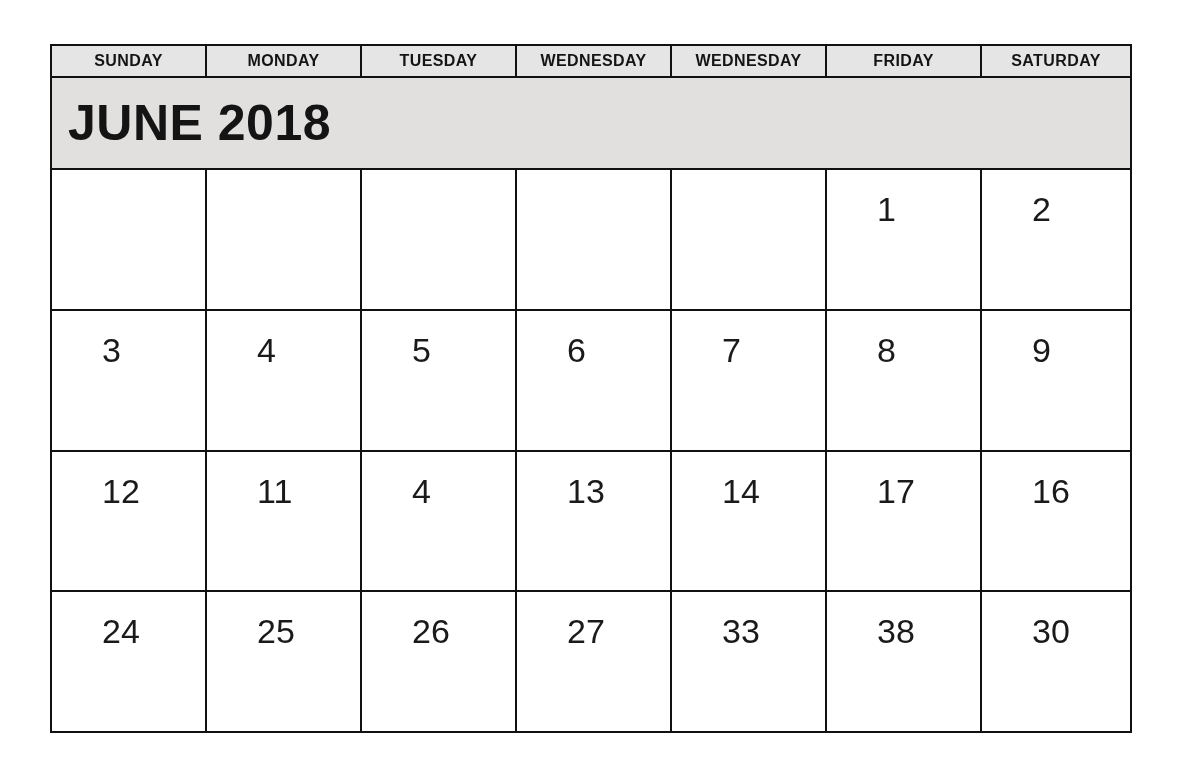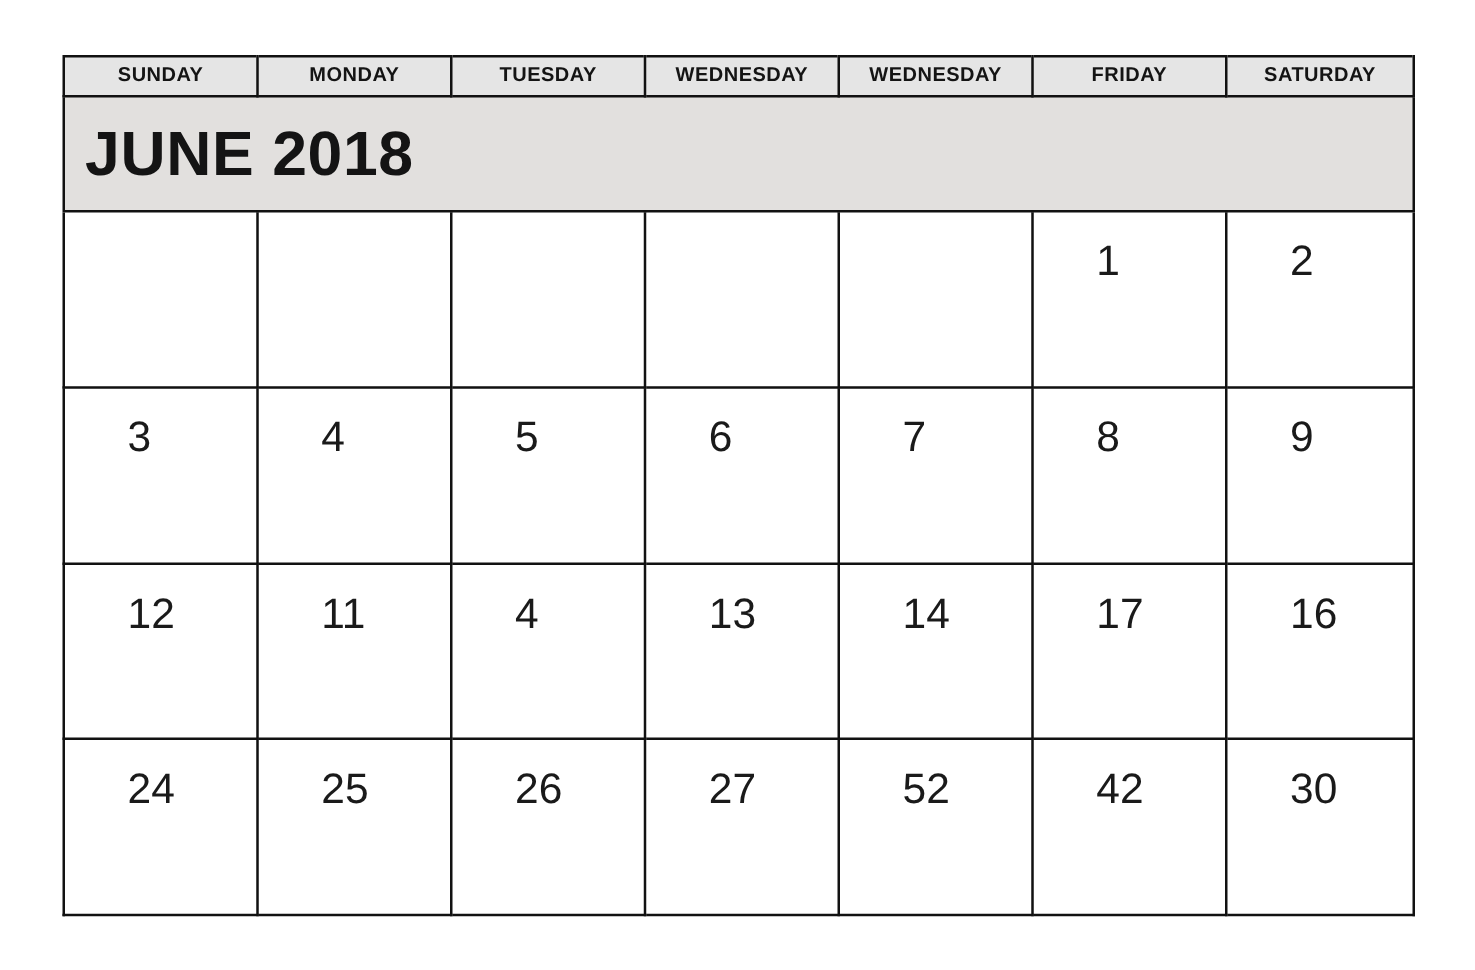--- a/index.html
+++ b/index.html
@@ -208,24 +208,24 @@
         <td>
             <span class="day-num">25</span>
           </td>
         <td>
             <span class="day-num">26</span>
           </td>
         <td>
             <span class="day-num">27</span>
           </td>
         <td>
-            <span class="day-num">52</span>
-          </td>
-        <td>
-            <span class="day-num">42</span>
+            <span class="day-num">33</span>
+          </td>
+        <td>
+            <span class="day-num">38</span>
           </td>
         <td>
             <span class="day-num">30</span>
           </td>
       </tr>
     </tbody>
   </table>
 </div>
 
 </body></html>

